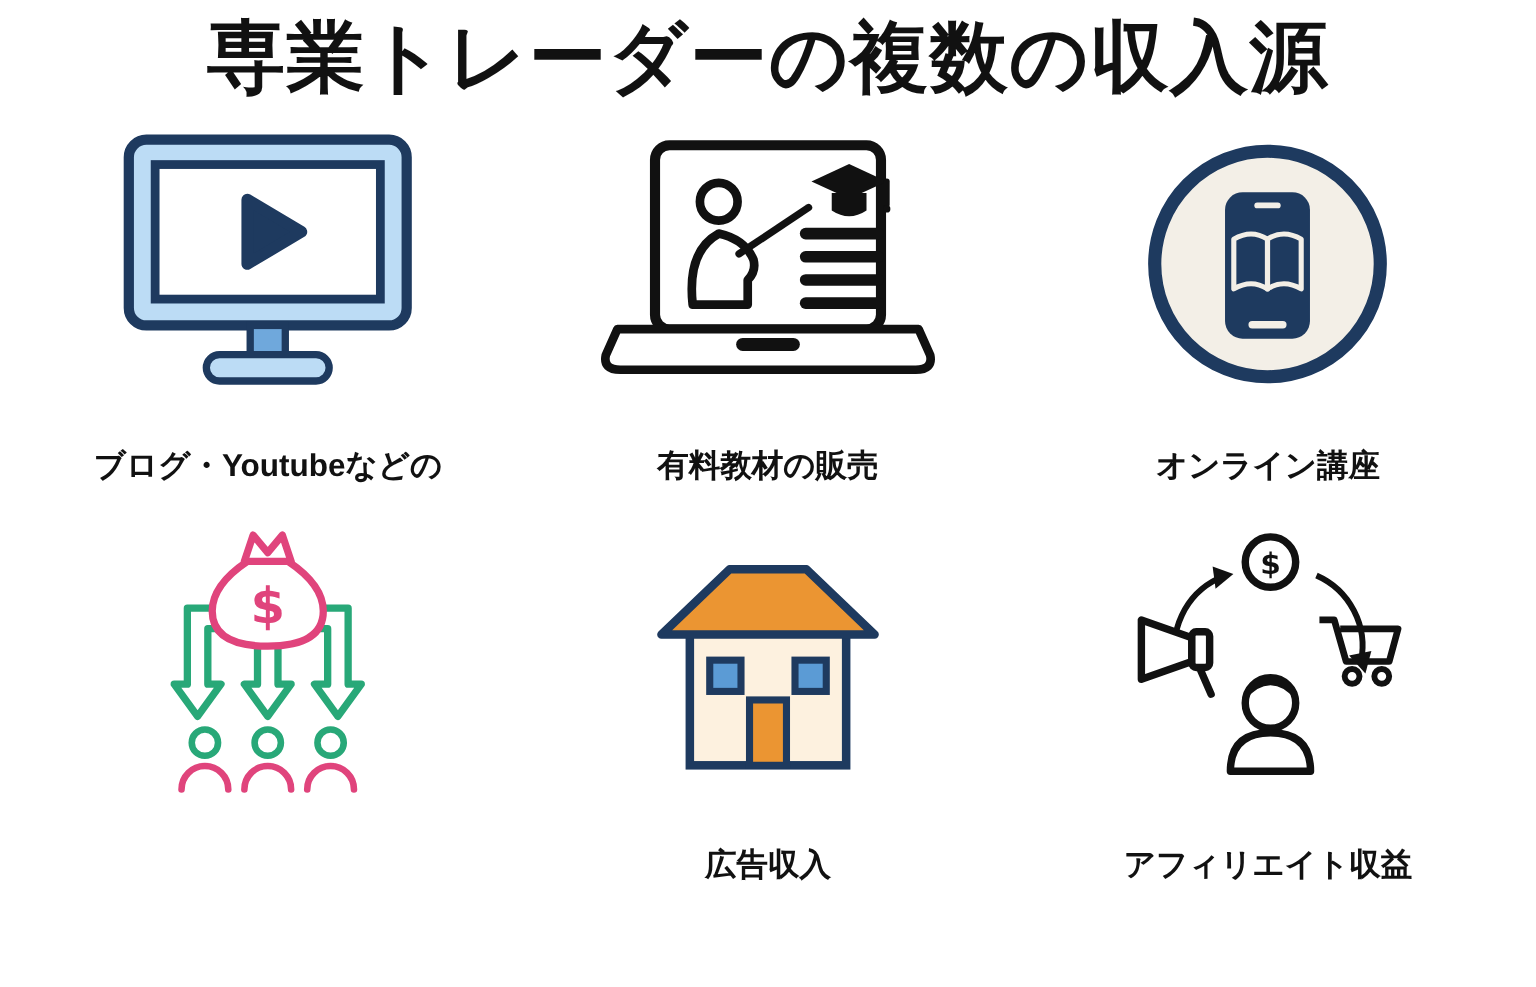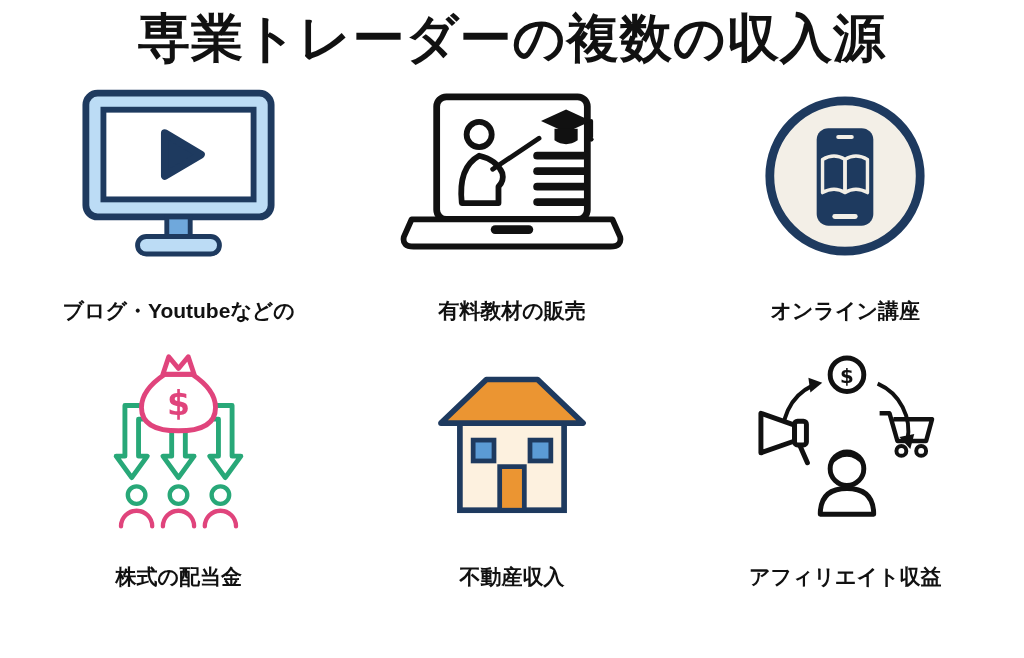--- a/index.html
+++ b/index.html
@@ -125,36 +125,35 @@
           <text x="100" y="70" text-anchor="middle" font-size="34" font-weight="bold" fill="#E0447C" font-family="DejaVu Sans, sans-serif">$</text>
           <circle cx="57" cy="152" r="9" fill="#FFFFFF" stroke="#28A878" stroke-width="4.5"></circle>
           <path d="M 41 184 A 16 16 0 0 1 73 184" fill="#FFFFFF" stroke="#E0447C" stroke-width="4.5" stroke-linecap="round"></path>
           <circle cx="100" cy="152" r="9" fill="#FFFFFF" stroke="#28A878" stroke-width="4.5"></circle>
           <path d="M 84 184 A 16 16 0 0 1 116 184" fill="#FFFFFF" stroke="#E0447C" stroke-width="4.5" stroke-linecap="round"></path>
           <circle cx="143" cy="152" r="9" fill="#FFFFFF" stroke="#28A878" stroke-width="4.5"></circle>
           <path d="M 127 184 A 16 16 0 0 1 159 184" fill="#FFFFFF" stroke="#E0447C" stroke-width="4.5" stroke-linecap="round"></path>
         </svg>
       </div>
       <div class="label">
-        <span class="label-line">株式の配当金</span>
       </div>
     </div>
 
     <div class="cell">
       <div class="icon-box">
         <svg width="180" height="162" viewBox="0 0 190 160">
           <rect x="40" y="58" width="110" height="94" fill="#FDF1DF" stroke="#1E3A5F" stroke-width="6"></rect>
           <polygon points="20,60 68,14 122,14 170,60" fill="#EB9532" stroke="#1E3A5F" stroke-width="6" stroke-linejoin="round"></polygon>
           <rect x="54" y="78" width="22" height="22" fill="#5B9BD5" stroke="#1E3A5F" stroke-width="5"></rect>
           <rect x="114" y="78" width="22" height="22" fill="#5B9BD5" stroke="#1E3A5F" stroke-width="5"></rect>
           <rect x="82" y="106" width="26" height="46" fill="#EB9532" stroke="#1E3A5F" stroke-width="5"></rect>
         </svg>
       </div>
       <div class="label">
-        <span class="label-line">不動産収入</span>
+        <span class="label-line">広告収入</span>
 
       </div>
     </div>
 
     <div class="cell">
       <div class="icon-box">
         <svg width="188" height="183" viewBox="0 0 190 185">
           <circle cx="97" cy="25" r="17" fill="#FFFFFF" stroke="#111111" stroke-width="5"></circle>
           <text x="97" y="33" text-anchor="middle" font-size="20" font-weight="bold" fill="#111111" font-family="DejaVu Sans, sans-serif">$</text>
           <path d="M 34 96 A 52 52 0 0 1 62 36" fill="none" stroke="#111111" stroke-width="4"></path>

